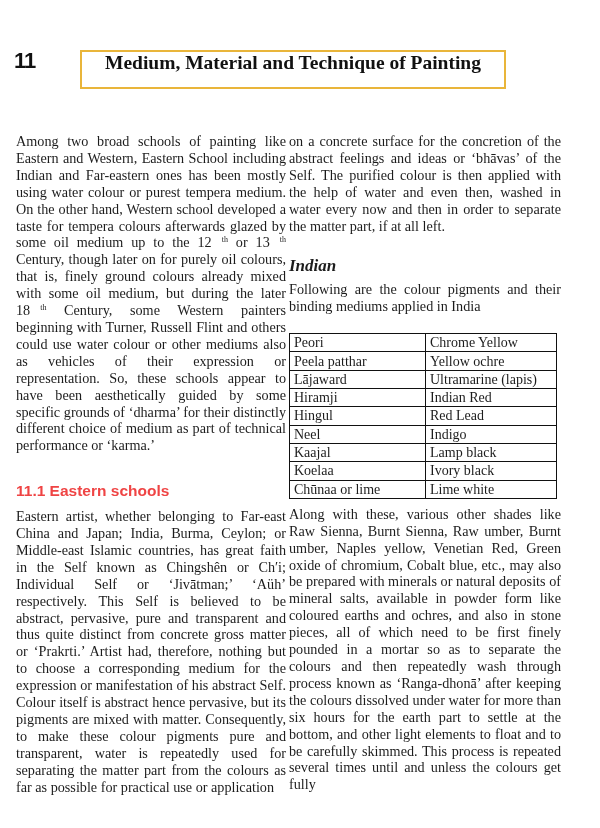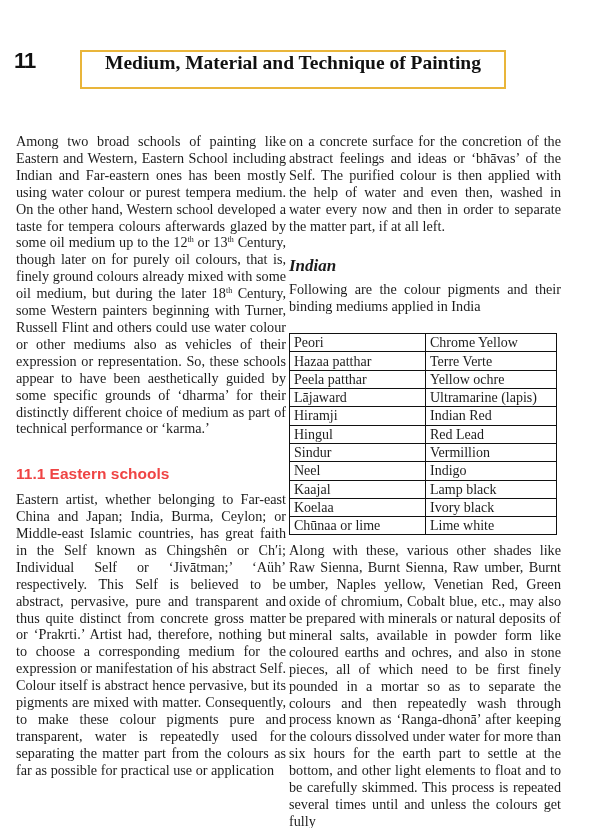--- a/index.html
+++ b/index.html
@@ -28,21 +28,21 @@
     white-space: nowrap;
   }
   .col {
     position: absolute; top: 133px;
     font-size: 14.2px; line-height: 16.9px;
     text-align: justify;
   }
   .col-left { left: 16px; width: 270px; }
   .col-right { left: 289px; width: 272px; top: 133px; }
   .col p { margin: 0; hyphens: none; }
-  sup { font-size: 8px; line-height: 0; vertical-align: 5px; }
+  sup { font-size: 8px; line-height: 0; vertical-align: 5px; padding-left: 10px; }
   .sec-heading {
     font-family: "Liberation Sans", "DejaVu Sans", sans-serif;
     font-weight: bold; font-size: 15.5px; color: #ef4444;
     margin: 29px 0 8px 0;
   }
   .sub-heading {
     font-weight: bold; font-style: italic; font-size: 17px;
     margin: 24px 0 6px 0;
   }
   table.pigments {
@@ -77,42 +77,34 @@
   <p>on a concrete surface for the concretion of the abstract feelings and ideas or ‘bhāvas’ of the Self. The purified colour is then applied with the help of water and even then, washed in water every now and then in order to separate the matter part, if at all left.</p>
   <div class="sub-heading">Indian</div>
   <p>Following are the colour pigments and their binding mediums applied in India</p>
   <table class="pigments">
     <tbody id="pigment-body">
         <tr>
           <td>Peori</td>
           <td>Chrome Yellow</td>
         </tr>
         <tr>
-          <td>Hazaa patthar</td>
-          <td>Terre Verte</td>
-        </tr>
-        <tr>
           <td>Peela patthar</td>
           <td>Yellow ochre</td>
         </tr>
         <tr>
           <td>Lājaward</td>
           <td>Ultramarine (lapis)</td>
         </tr>
         <tr>
           <td>Hiramji</td>
           <td>Indian Red</td>
         </tr>
         <tr>
           <td>Hingul</td>
           <td>Red Lead</td>
-        </tr>
-        <tr>
-          <td>Sindur</td>
-          <td>Vermillion</td>
         </tr>
         <tr>
           <td>Neel</td>
           <td>Indigo</td>
         </tr>
         <tr>
           <td>Kaajal</td>
           <td>Lamp black</td>
         </tr>
         <tr>

